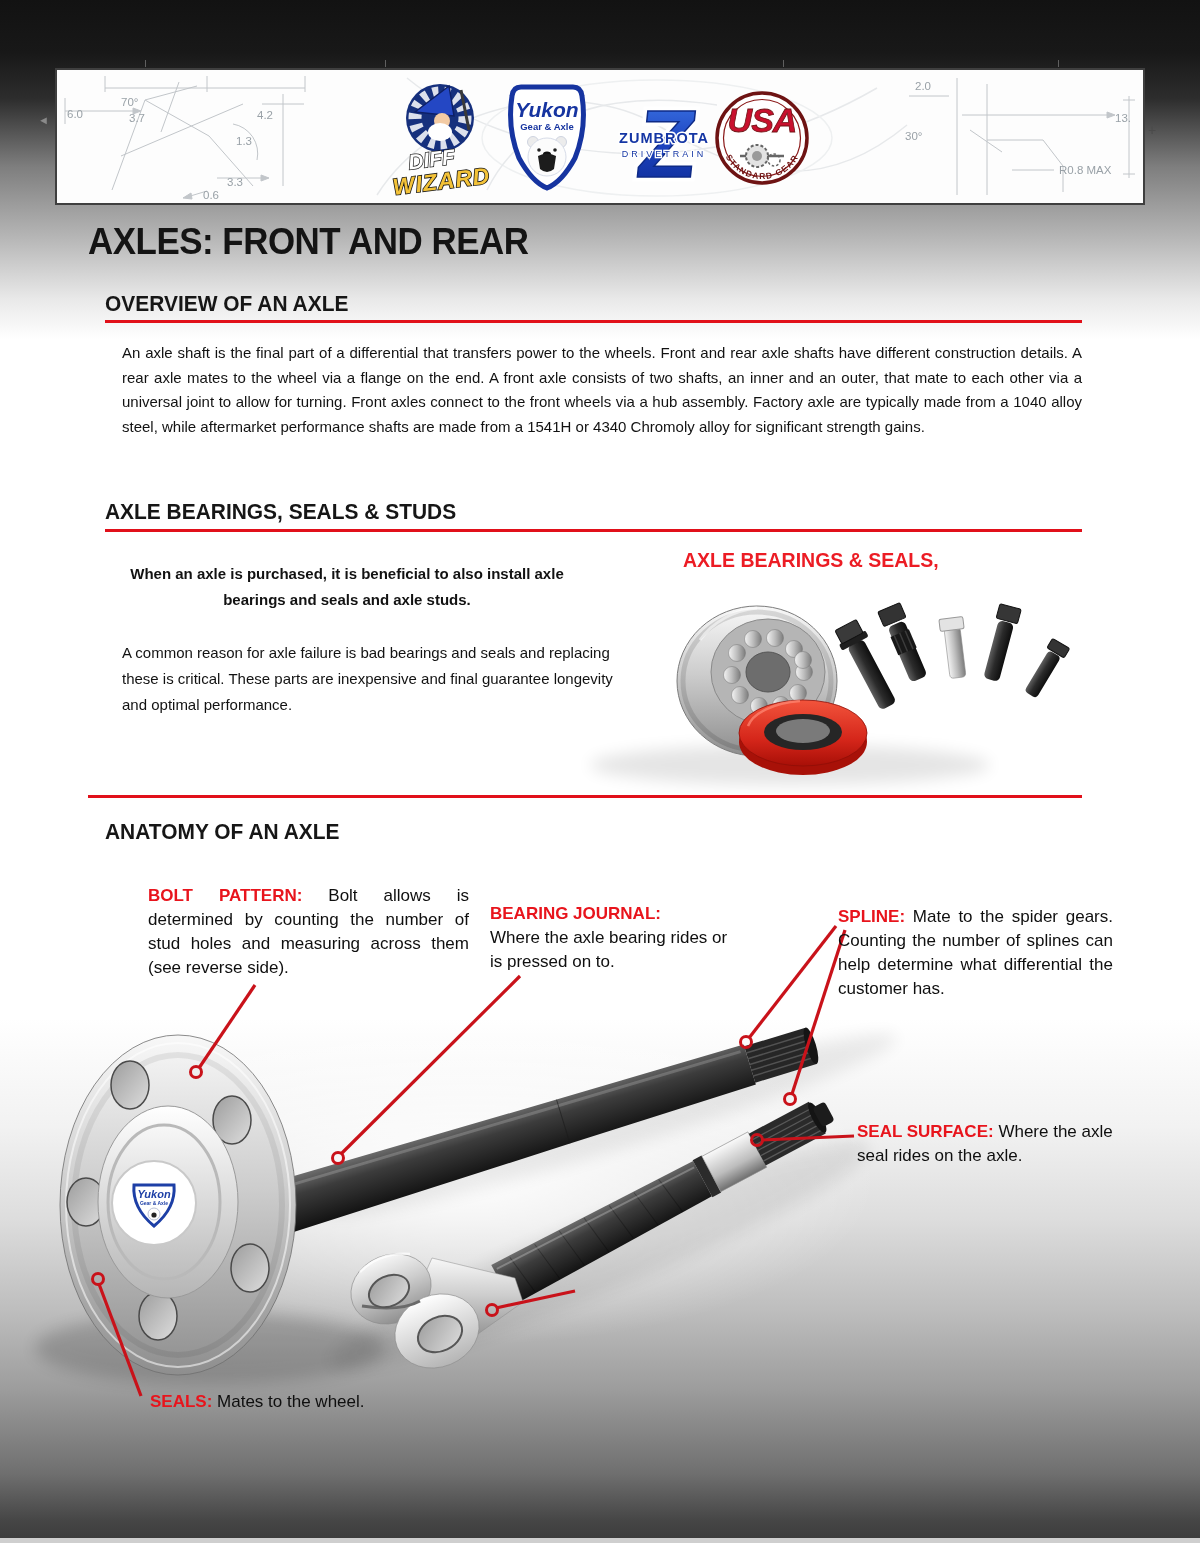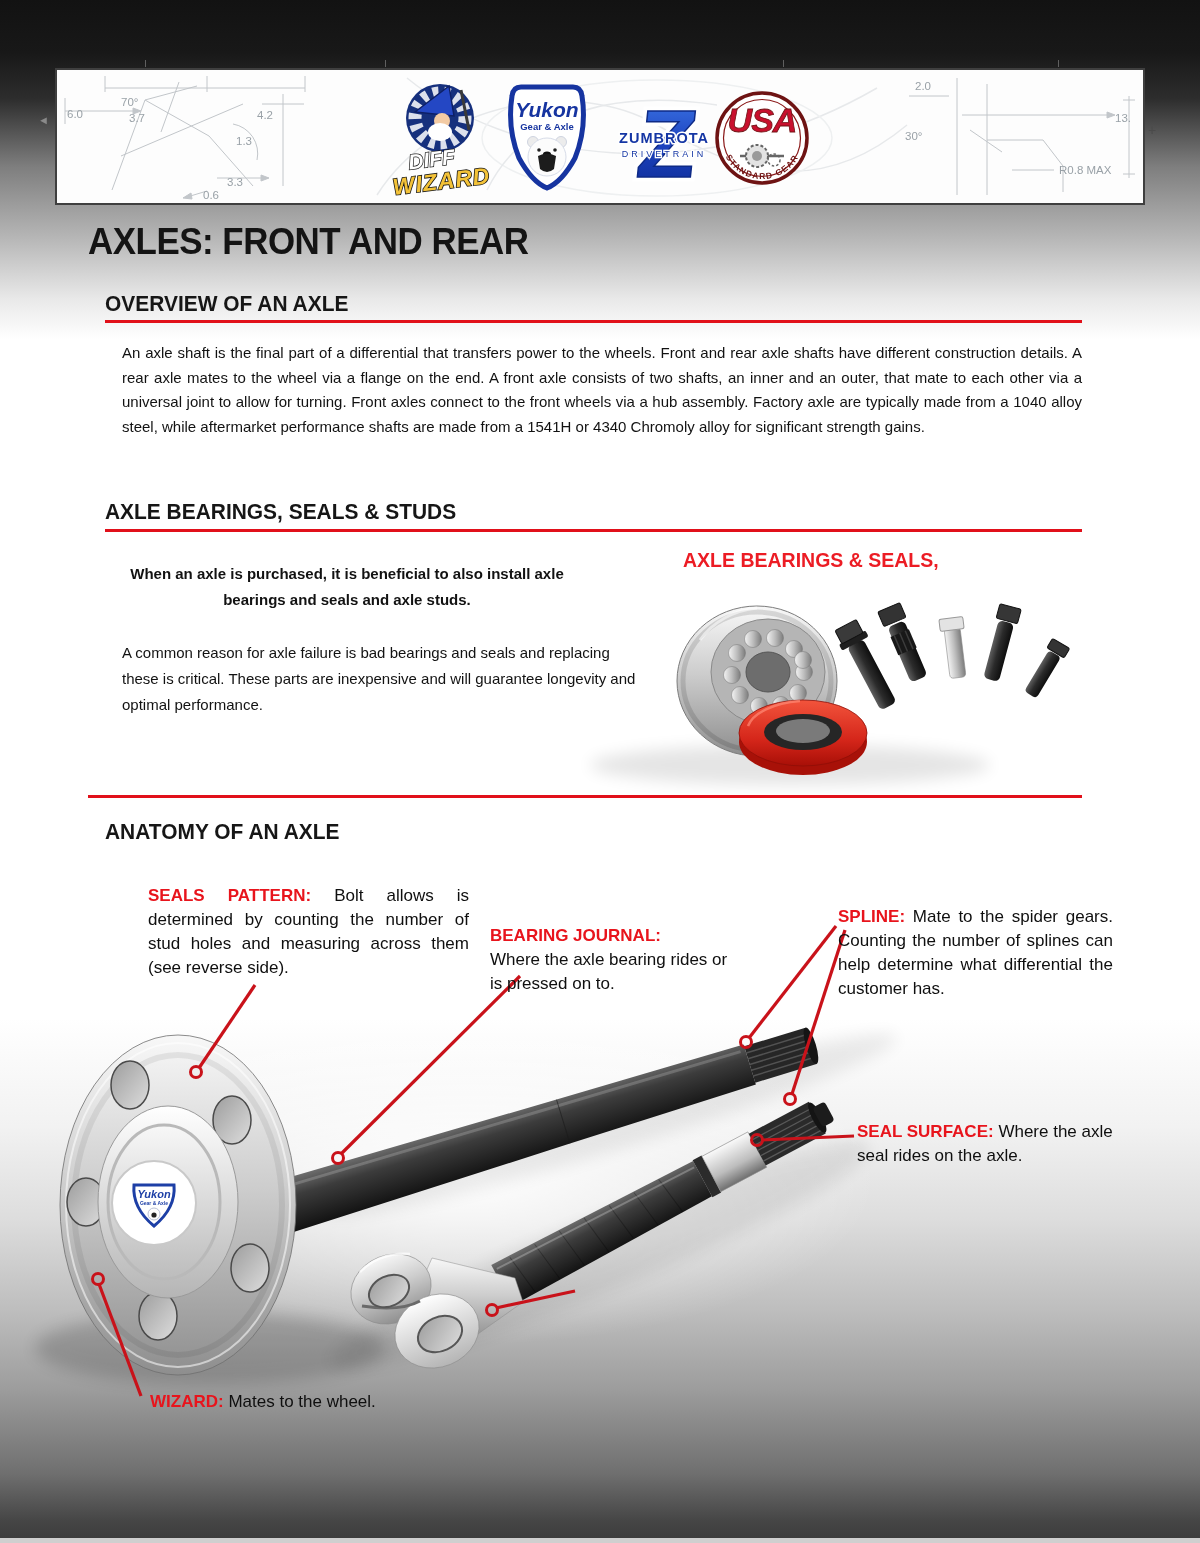--- a/index.html
+++ b/index.html
@@ -32,21 +32,21 @@
   #rule-divider{left:88px;top:795px;width:994px;}
   .para{position:absolute;color:#121212;font-size:15px;line-height:24.5px;z-index:3;}
   #p-overview{left:122px;top:341px;width:960px;text-align:justify;}
   #p-intro{left:122px;top:561px;width:450px;font-weight:700;line-height:26px;text-align:center;}
   #p-body{left:122px;top:640px;width:514px;line-height:26px;}
   .caption{position:absolute;left:683px;top:545px;color:#ec1c24;font-weight:700;
     font-size:19.5px;line-height:31px;z-index:3;}
   .callout{position:absolute;font-size:17px;line-height:24px;color:#0f0f0f;z-index:3;}
   .callout .lbl{color:#e8141c;font-weight:700;}
   #co-bolt{left:148px;top:884px;width:321px;text-align:justify;}
-  #co-bj{left:490px;top:902px;width:252px;margin-top:22px;}
+  #co-bj{left:490px;top:902px;width:252px;}
   #co-bj .lbl{display:block;}
   #co-spline{left:838px;top:905px;width:275px;text-align:justify;}
   #co-seal{left:857px;top:1120px;width:288px;}
   #co-yoke{left:578px;top:1275px;width:304px;text-align:justify;}
   #co-flange{left:150px;top:1390px;width:430px;}
   .diagram{position:absolute;left:0;top:0;width:1200px;height:1543px;z-index:2;pointer-events:none;}
   svg text{font-family:"Liberation Sans",sans-serif;}
 </style>
 </head>
 <body>
@@ -364,39 +364,39 @@
   <div class="sec" id="sec-overview">OVERVIEW OF AN AXLE</div>
   <div class="rule" id="rule-overview"></div>
   <div class="para" id="p-overview">An axle shaft is the final part of a differential that transfers power to the wheels. Front and rear axle shafts have different construction details. A rear axle mates to the wheel via a flange on the end. A front axle consists of two shafts, an inner and an outer, that mate to each other via a universal joint to allow for turning. Front axles connect to the front wheels via a hub assembly. Factory axle are typically made from a 1040 alloy steel, while aftermarket performance shafts are made from a 1541H or 4340 Chromoly alloy for significant strength gains.</div>
 
   <div class="sec" id="sec-bearings">AXLE BEARINGS, SEALS &amp; STUDS</div>
   <div class="rule" id="rule-bearings"></div>
   <div class="para" id="p-intro">When an axle is purchased, it is beneficial to also install axle bearings and seals and axle studs.</div>
   <div class="caption">
     <div>AXLE BEARINGS &amp; SEALS,</div>
   </div>
-  <div class="para" id="p-body">A common reason for axle failure is bad bearings and seals and replacing these is critical. These parts are inexpensive and will guarantee longevity and optimal performance.</div>
+  <div class="para" id="p-body">A common reason for axle failure is bad bearings and seals and replacing these is critical. These parts are inexpensive and final guarantee longevity and optimal performance.</div>
 
   <div class="rule" id="rule-divider"></div>
   <div class="sec" id="sec-anatomy">ANATOMY OF AN AXLE</div>
 
   <div class="callout" id="co-bolt">
-    <span class="lbl">SEALS PATTERN:</span>
+    <span class="lbl">BOLT PATTERN:</span>
     <span class="txt">Bolt allows is determined by counting the number of stud holes and measuring across them (see reverse side).</span>
   </div>
   <div class="callout" id="co-bj">
     <span class="lbl">BEARING JOURNAL:</span>
     <span class="txt">Where the axle bearing rides or is pressed on to.</span>
   </div>
   <div class="callout" id="co-spline">
     <span class="lbl">SPLINE:</span>
     <span class="txt">Mate to the spider gears. Counting the number of splines can help determine what differential the customer has.</span>
   </div>
   <div class="callout" id="co-seal">
     <span class="lbl">SEAL SURFACE:</span>
     <span class="txt">Where the axle seal rides on the axle.</span>
   </div>
   <div class="callout" id="co-flange">
-    <span class="lbl">WIZARD:</span>
+    <span class="lbl">SEALS:</span>
     <span class="txt">Mates to the wheel.</span>
   </div>
 
 </div>
 
 </body></html>

